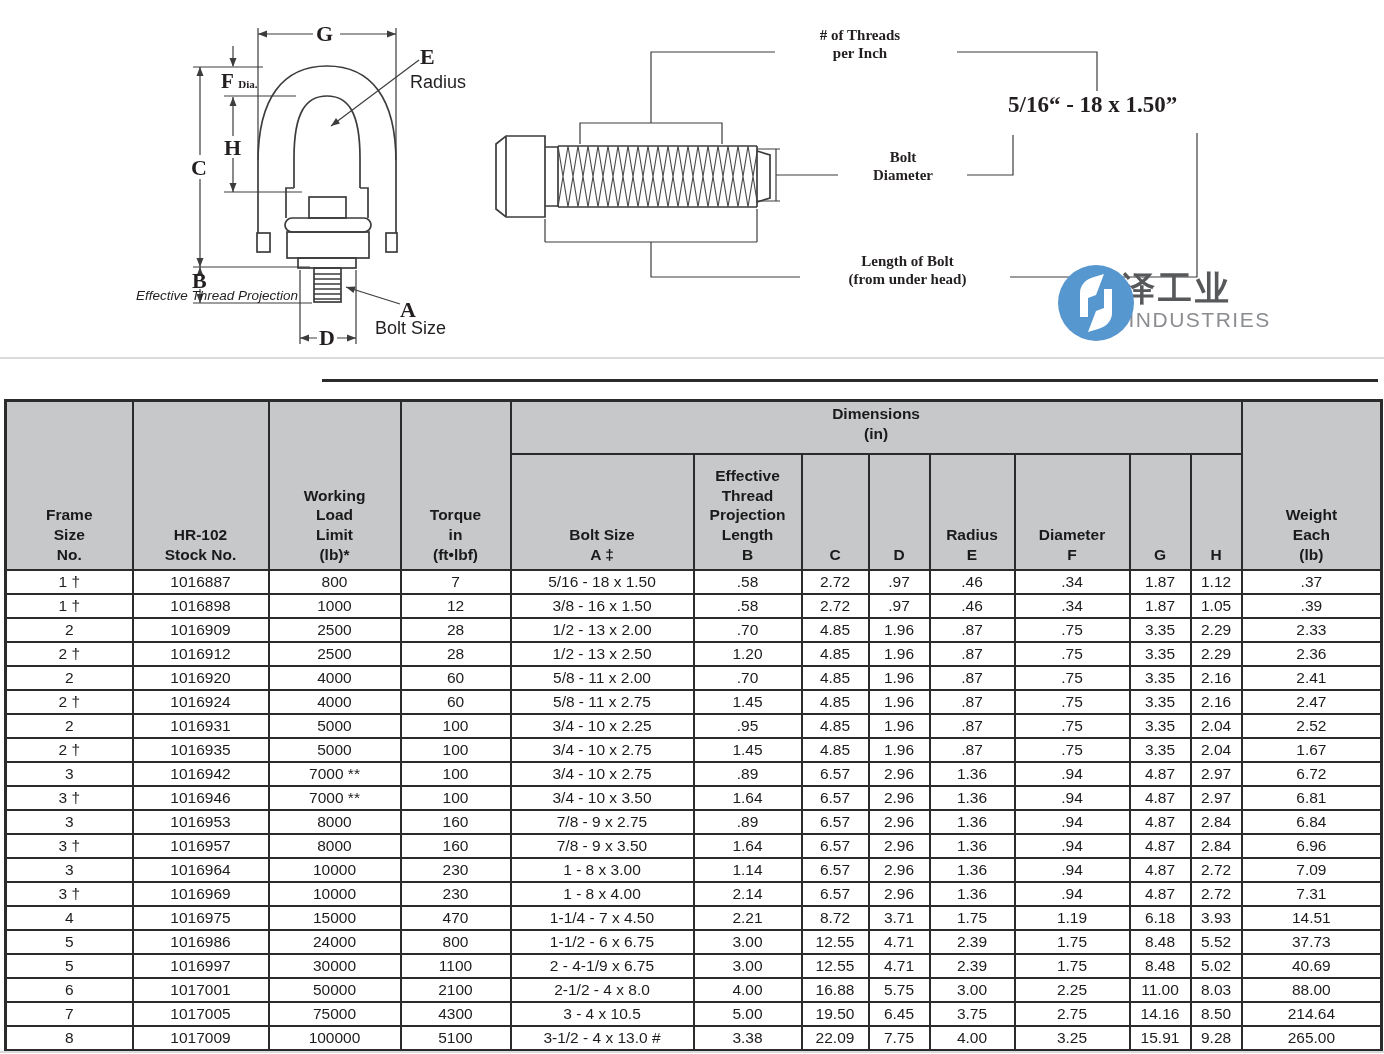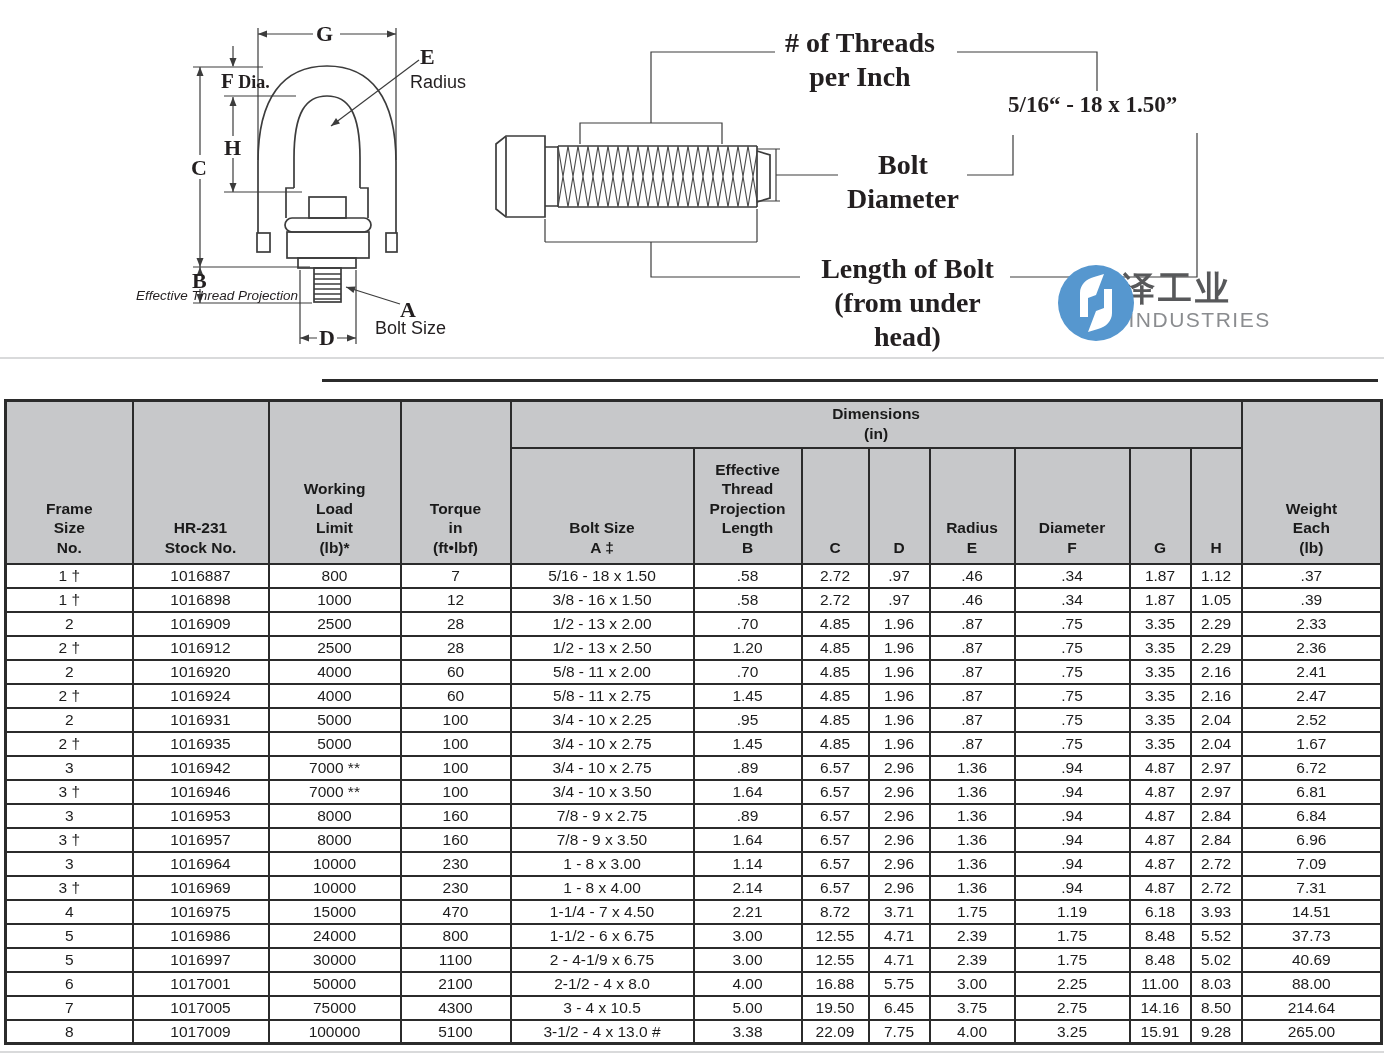--- a/index.html
+++ b/index.html
@@ -5,39 +5,39 @@
   html,body{margin:0;padding:0;background:#fff;}
   .page{position:relative;width:1384px;height:1054px;background:#ffffff;overflow:hidden;
         font-family:"Liberation Sans",sans-serif;color:#1d1d1d;}
   
   .diagrams{position:absolute;left:0;top:0;width:1384px;height:400px;}
   .diagrams svg{position:absolute;left:0;top:0;}
   .dlabel{position:absolute;white-space:pre-line;color:#231f20;}
   .serifb{font-family:"Liberation Serif",serif;font-weight:bold;}
   .sans{font-family:"Liberation Sans",sans-serif;}
   .dim-letter{font-size:22px;}
-  .callout{font-size:28px;line-height:1.22;text-align:center;}
+  .callout{font-size:15px;line-height:1.22;text-align:center;}
   .spec{font-size:23px;}
   .sep-line{position:absolute;left:0;width:1384px;height:2px;background:#d9dadb;}
   
   .logo{position:absolute;left:1056px;top:263px;display:flex;align-items:flex-start;}
   .logo-text{margin-left:28px;margin-top:8px;}
   .logo-cn{font-family:"DejaVu Sans",sans-serif;font-size:34px;font-weight:bold;color:#57585a;letter-spacing:3px;line-height:1;}
   .logo-en{font-family:"Liberation Sans",sans-serif;font-size:21px;color:#8a8c8f;letter-spacing:1.5px;margin-top:4px;line-height:1;}
   
   .sec-title{position:absolute;left:6px;top:360px;font-size:29px;font-weight:bold;color:#4c1d95;
              font-family:"Liberation Sans",sans-serif;letter-spacing:0;margin-top:44px;}
   .title-rule{position:absolute;left:322px;top:379px;width:1056px;height:3px;background:#2b2b2b;}
   
   table.spec{position:absolute;left:4px;top:399px;width:1376px;border-collapse:collapse;
              table-layout:fixed;border:3px solid #2b2b2b;}
   table.spec th{background:#c7c8ca;border:2px solid #2b2b2b;font-size:15.5px;font-weight:bold;
                 vertical-align:bottom;text-align:center;padding:2px 1px 5px;line-height:1.26;
                 white-space:pre-line;color:#1a1a1a;}
-  table.spec th.dims{vertical-align:middle;padding-bottom:3px;}
+  table.spec th.dims{vertical-align:middle;padding-bottom:10px;}
   table.spec thead tr:first-child{height:47px;}
   table.spec thead tr:nth-child(2){height:116px;}
   table.spec td{border:2px solid #2b2b2b;font-size:15.5px;text-align:center;padding:0;
                 white-space:nowrap;color:#1c1c1c;line-height:1;}
   table.spec tbody tr{height:24px;}
 </style>
 </head>
 <body>
 
 <div class="page">
@@ -115,21 +115,21 @@
         <path d="M967,175 H1013 V135"></path>
         <path d="M545,219 V242 M757,209 V242 M545,242 H757"></path>
         <path d="M651,242 V277 H800"></path>
         <path d="M1010,277 H1197 V133"></path>
       </g>
     </svg>
 
     <div class="dlabel serifb dim-letter" style="left:316px;top:21px;">G</div>
     <div class="dlabel serifb dim-letter" style="left:420px;top:44px;">E</div>
     <div class="dlabel sans" style="left:410px;top:72px;font-size:18px;">Radius</div>
-    <div class="dlabel" style="left:221px;top:69px;"><span class="serifb" style="font-size:21px;">F</span> <span class="serifb" style="font-size:18px;">Dia.</span></div>
+    <div class="dlabel" style="left:221px;top:69px;"><span class="serifb" style="font-size:21px;">F</span> <span class="serifb" style="font-size:11px;">Dia.</span></div>
     <div class="dlabel serifb dim-letter" style="left:224px;top:135px;">H</div>
     <div class="dlabel serifb dim-letter" style="left:191px;top:155px;">C</div>
     <div class="dlabel serifb dim-letter" style="left:192px;top:268px;">B</div>
     <div class="dlabel sans" style="left:136px;top:288px;font-size:13.5px;font-style:italic;">Effective Thread Projection</div>
     <div class="dlabel serifb dim-letter" style="left:400px;top:297px;">A</div>
     <div class="dlabel sans" style="left:375px;top:318px;font-size:18px;">Bolt Size</div>
     <div class="dlabel serifb dim-letter" style="left:319px;top:325px;">D</div>
 
     <div class="dlabel serifb callout" style="left:765px;top:26px;width:190px;"># of Threads
 per Inch</div>
@@ -171,21 +171,21 @@
         <col style="width:115px">
         <col style="width:61px">
         <col style="width:51px">
       <col style="width:140px">
     </colgroup>
     <thead>
       <tr>
         <th rowspan="2">Frame
 Size
 No.</th>
-        <th rowspan="2">HR-231
+        <th rowspan="2">HR-102
 Stock No.</th>
         <th rowspan="2">Working
 Load
 Limit
 (lb)*</th>
         <th rowspan="2">Torque
 in
 (ft•lbf)</th>
         <th colspan="8" class="dims">Dimensions
 (in)</th>

